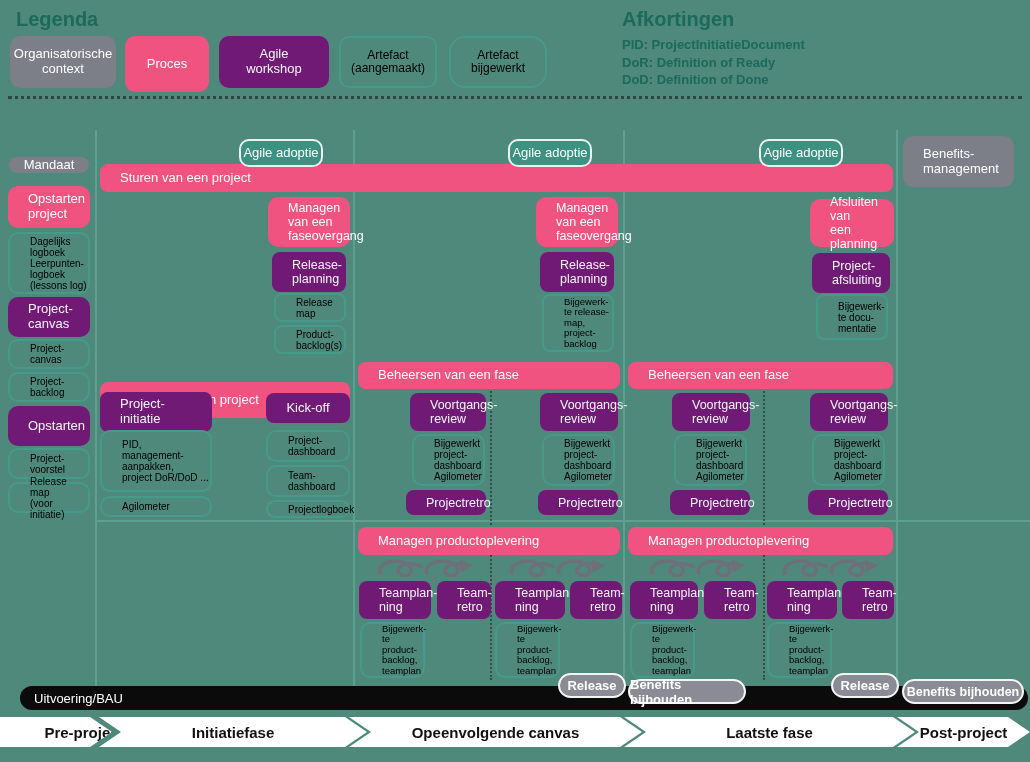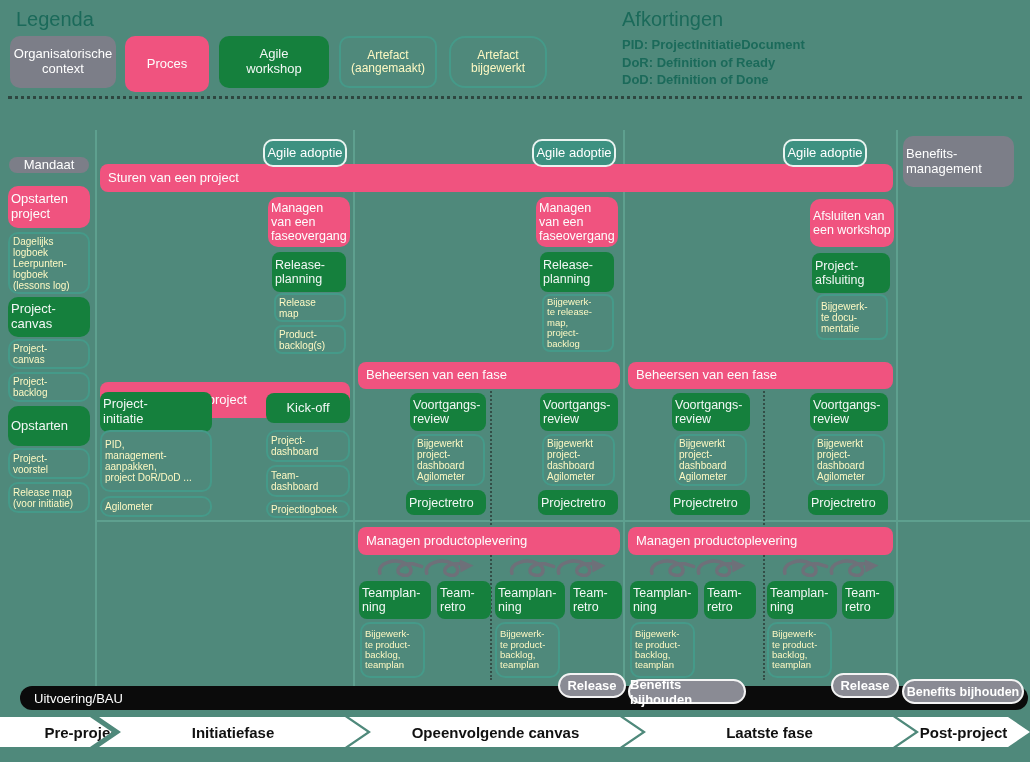--- a/index.html
+++ b/index.html
@@ -1,32 +1,32 @@
 <!DOCTYPE html>
 <html><head>
 <meta charset="utf-8">
 <style>
   html,body{margin:0;padding:0;}
   .stage{position:relative;width:1030px;height:762px;background:#4f897b;overflow:hidden;
          font-family:"Liberation Sans",sans-serif;}
   .node{position:absolute;box-sizing:border-box;border-radius:10px;display:flex;
         align-items:center;white-space:pre-line;line-height:1.12;}
   .pink{background:#f0537f;color:#fdfdfd;}
-  .teal{background:#15803d;color:#f2f7f5;}
-  .teal-b{background:#3d9181;border:2px solid #e9f3f0;color:#fff;justify-content:center;margin-left:24px;}
+  .teal{background:#701a75;color:#f2f7f5;}
+  .teal-b{background:#3d9181;border:2px solid #e9f3f0;color:#fff;justify-content:center;}
   .gray{background:#7c7e88;color:#fff;}
-  .outline{border:2px solid #459a89;color:#fef9c3;background:transparent;font-size:10px;line-height:1.1;}
-  .bar{padding-left:8px;font-size:13px;border-radius:8px;}
-  .padl{padding-left:3px;}
+  .outline{border:2px solid #459a89;color:#000000;background:transparent;font-size:10px;line-height:1.1;}
+  .bar{padding-left:20px;font-size:13px;border-radius:8px;}
+  .padl{padding-left:20px;}
   .ctr{justify-content:center;text-align:center;}
   .f13{font-size:13px;} .f12{font-size:12.5px;}
   .pill{position:absolute;box-sizing:border-box;background:#8a8b94;border:2px solid #f4f4f4;
         border-radius:14px;color:#fff;font-weight:bold;font-size:13px;display:flex;
         align-items:center;justify-content:center;z-index:5;}
-  .title{position:absolute;font-size:20px;font-weight:normal;color:#1b6a5a;}
+  .title{position:absolute;font-size:20px;font-weight:bold;color:#1b6a5a;}
   .abbrev{position:absolute;font-size:13px;font-weight:bold;color:#1b6a5a;
           white-space:pre-line;line-height:1.35;}
   .vline{position:absolute;width:2px;background:#5ea08f;}
   .hline{position:absolute;height:2px;background:#5ea08f;}
   .vdot{position:absolute;width:0;border-left:2px dotted rgba(30,30,30,.55);}
   .hdot{position:absolute;height:0;border-top:3px dotted rgba(25,25,25,.6);}
   .blackbar{position:absolute;background:#0b0b0b;color:#fff;font-size:13px;display:flex;
             align-items:center;padding-left:14px;border-radius:12px;box-sizing:border-box;z-index:2;}
   .arrow{position:absolute;top:717px;height:30px;background:#fff;color:#111;font-weight:bold;
          font-size:15px;display:flex;align-items:center;justify-content:center;}
@@ -89,21 +89,21 @@
   <div class="node outline padl" style="left:8px;top:482px;width:82px;height:31px;">Release map
 (voor initiatie)</div>
 
   <div class="node pink f12 padl" style="left:268px;top:197px;width:82px;height:50px;">Managen
 van een
 faseovergang</div>
   <div class="node pink f12 padl" style="left:536px;top:197px;width:82px;height:50px;">Managen
 van een
 faseovergang</div>
   <div class="node pink f12 padl" style="left:810px;top:199px;width:84px;height:48px;">Afsluiten van
-een workshop</div>
+een planning</div>
   <div class="node teal f12 padl" style="left:272px;top:252px;width:74px;height:40px;border-radius:8px;">Release-
 planning</div>
   <div class="node teal f12 padl" style="left:540px;top:252px;width:74px;height:40px;border-radius:8px;">Release-
 planning</div>
   <div class="node teal f12 padl" style="left:812px;top:253px;width:78px;height:40px;border-radius:8px;">Project-
 afsluiting</div>
   <div class="node outline padl" style="left:274px;top:293px;width:72px;height:29px;border-radius:8px;">Release
 map</div>
   <div class="node outline padl" style="left:274px;top:325px;width:72px;height:29px;border-radius:8px;">Product-
 backlog(s)</div>

